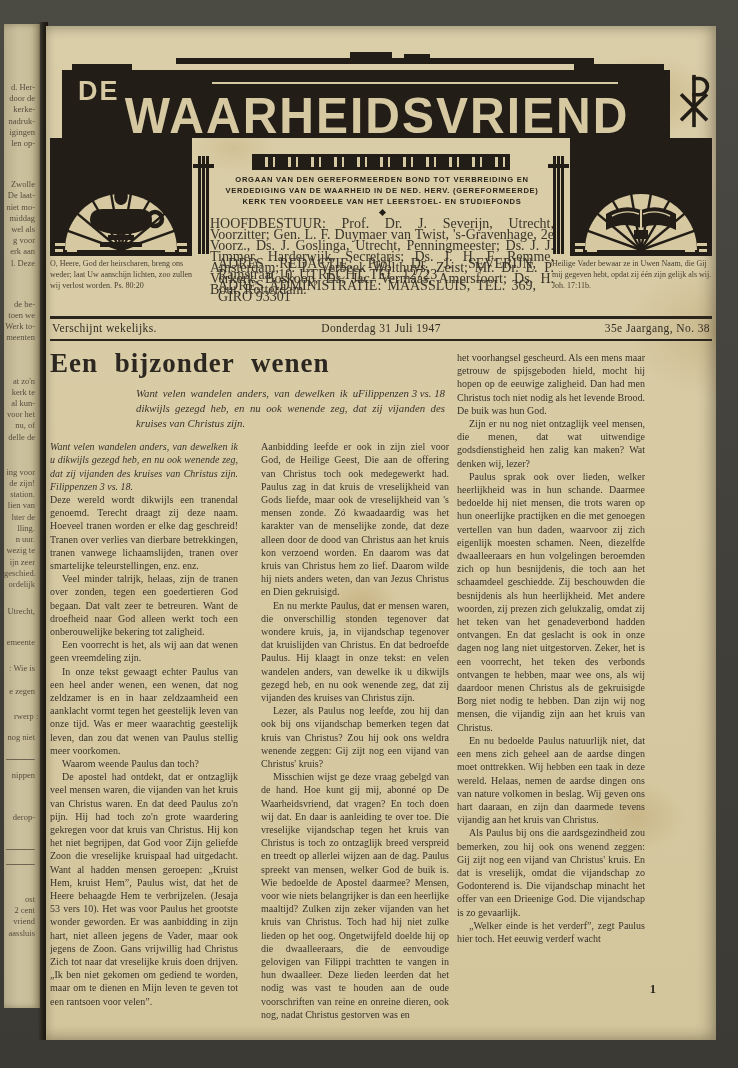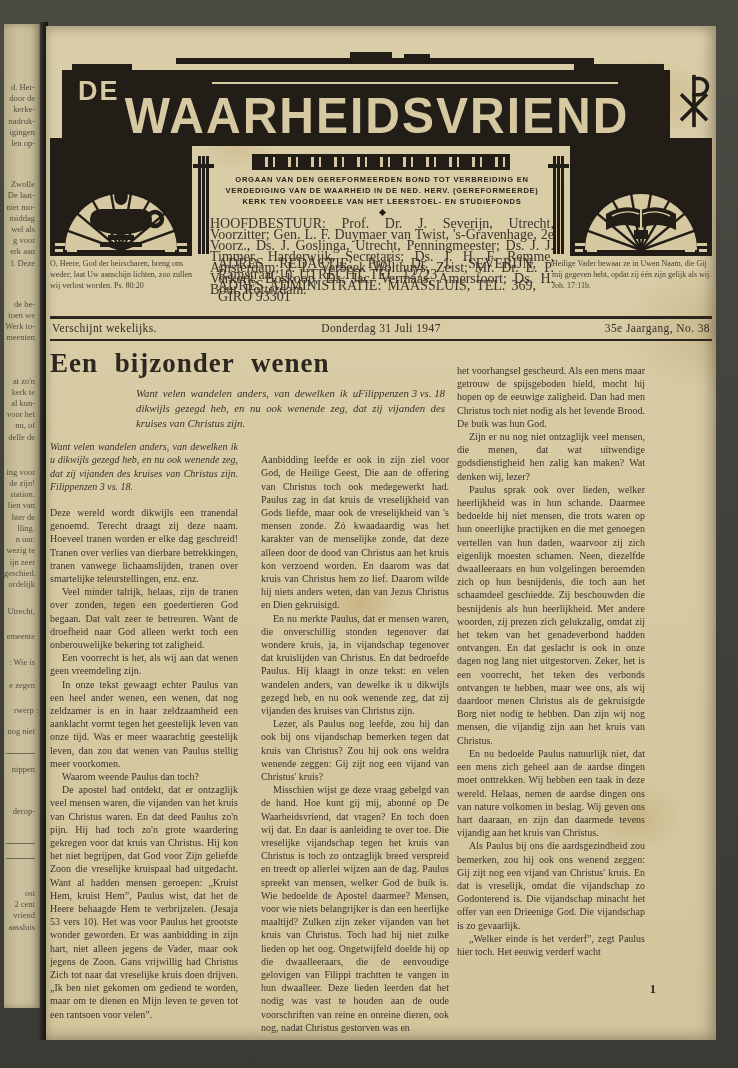--- a/index.html
+++ b/index.html
@@ -37,21 +37,21 @@
     padding:0;}
   .content{position:relative;margin:0 4px;width:662px;}
   
   .masthead{position:relative;height:244px;margin-top:32px;color:var(--ink);}
   .tb{position:absolute;background:var(--ink);}
   .tb1{left:126px;right:118px;top:0;height:6px;}
   .tb2{left:300px;width:42px;top:-6px;height:10px;}
   .tb3{left:354px;width:26px;top:-4px;height:8px;}
   .tb4{left:22px;width:60px;top:6px;height:8px;}
   .tb5{right:48px;width:90px;top:6px;height:8px;}
-  .title-band{position:absolute;left:12px;right:42px;top:12px;height:76px;background:var(--ink);}
+  .title-band{position:absolute;left:12px;right:42px;top:12px;height:68px;background:var(--ink);}
   .title-band::before{content:"";position:absolute;left:150px;right:52px;top:12px;height:2px;background:var(--cream);}
   .mast-de{position:absolute;left:16px;top:6px;font-family:"Liberation Sans",sans-serif;
     font-weight:bold;font-size:27px;color:var(--cream);letter-spacing:2px;}
   .mast-title{position:absolute;left:52px;right:30px;top:22px;text-align:center;
     font-family:"Liberation Sans",sans-serif;font-weight:bold;font-size:48px;line-height:1;
     color:var(--cream);letter-spacing:2px;transform:scaleY(1.04);}
   .chirho{position:absolute;right:0;top:14px;width:36px;height:58px;}
   .stripe-band{position:absolute;left:202px;right:202px;top:96px;height:10px;
     border-top:3px solid var(--ink);border-bottom:3px solid var(--ink);
     background:repeating-linear-gradient(90deg,var(--ink) 0 13px,var(--cream) 13px 16px,var(--ink) 16px 21px,var(--cream) 21px 23px);}
@@ -82,21 +82,21 @@
   .left-two{width:399px;flex:0 0 auto;}
   h1.article-title{font-size:27px;line-height:1.05;font-weight:bold;letter-spacing:1px;
     word-spacing:9px;color:#2c2720;margin:0 0 9px 0;}
   .quote{margin:0 4px 10px 86px;font-style:italic;font-size:10.8px;line-height:14.6px;
     text-align:justify;color:#3a332a;}
   .quote .qref{float:right;}
   .cols2{display:flex;gap:23px;}
   .col{width:188px;flex:0 0 auto;}
   .col p, .col .bp{font-size:10px;line-height:13.2px;text-align:justify;margin:0;
     color:var(--body-ink);text-indent:12px;}
-  .col .noindent{text-indent:0;margin-top:13px;}
+  .col .noindent{text-indent:0;}
   .col .lead{font-style:italic;text-indent:0;}
   .col3{padding-top:2px;}
   .pagenum{position:absolute;right:56px;bottom:42px;font-weight:bold;font-size:12.5px;color:#2c2720;}
 </style>
 </head>
 <body>
 
 <div class="stage">
 
   <div class="prev-page">
@@ -130,21 +130,21 @@
         <div class="frag">station.</div>
         <div class="frag">lien van</div>
         <div class="frag">hter de</div>
         <div class="frag">lling.</div>
         <div class="frag">n uur.</div>
         <div class="frag">wezig te</div>
         <div class="frag">ijn zeer</div>
         <div class="frag">geschied.</div>
         <div class="frag">ordelijk</div>
         <div class="frag" style="margin-top: 16px;">Utrecht,</div>
-        <div class="frag" style="margin-top: 14px;">emeente</div>
+        <div class="frag" style="margin-top: 20px;">emeente</div>
         <div class="frag" style="margin-top: 14px;">: Wie is</div>
         <div class="frag" style="margin-top: 12px;">e zegen</div>
         <div class="frag" style="margin-top: 14px; padding-left: 10px;">rwerp :</div>
         <div class="frag" style="margin-top: 10px;">nog niet</div>
         <div class="frag hr" style="margin-top: 16px;"></div>
         <div class="frag" style="margin-top: 10px;">nippen</div>
         <div class="frag" style="margin-top: 30px;">derop-</div>
         <div class="frag hr" style="margin-top: 26px;"></div>
         <div class="frag hr" style="margin-top: 14px;"></div>
         <div class="frag" style="margin-top: 18px; margin-left: 40px;">— per 3</div>

